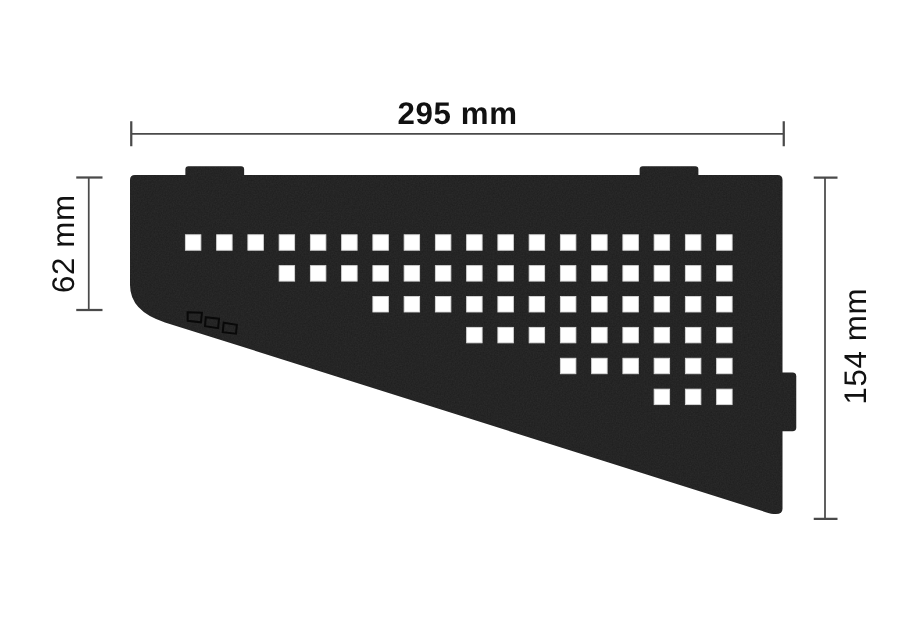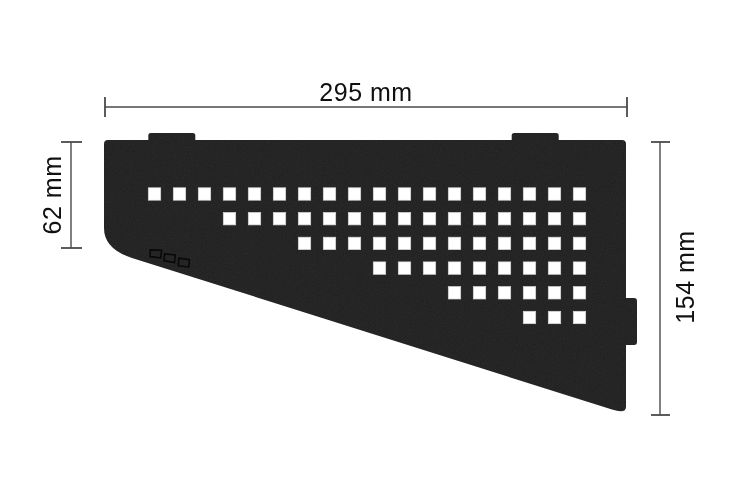--- a/index.html
+++ b/index.html
@@ -132,18 +132,18 @@
       <line x1="61" y1="248" x2="82" y2="248" stroke-width="1.8"></line>
     </g>
 
     <g stroke="#4a4a4a">
       <line x1="660" y1="142" x2="660" y2="415" stroke-width="1.4"></line>
       <line x1="651" y1="142" x2="670" y2="142" stroke-width="1.8"></line>
       <line x1="651" y1="415" x2="670" y2="415" stroke-width="1.8"></line>
     </g>
   </svg>
 
-  <div class="dim-label" style="left:366px;top:92px;">295 mm</div>
+  <div class="dim-label" style="left:366px;top:92px;font-weight:bold;">295 mm</div>
 
   <div class="dim-label vert" style="left:52px;top:195px;">62 mm</div>
 
   <div class="dim-label vert" style="left:685px;top:277px;">154 mm</div>
 </div>
 
 </body></html>

